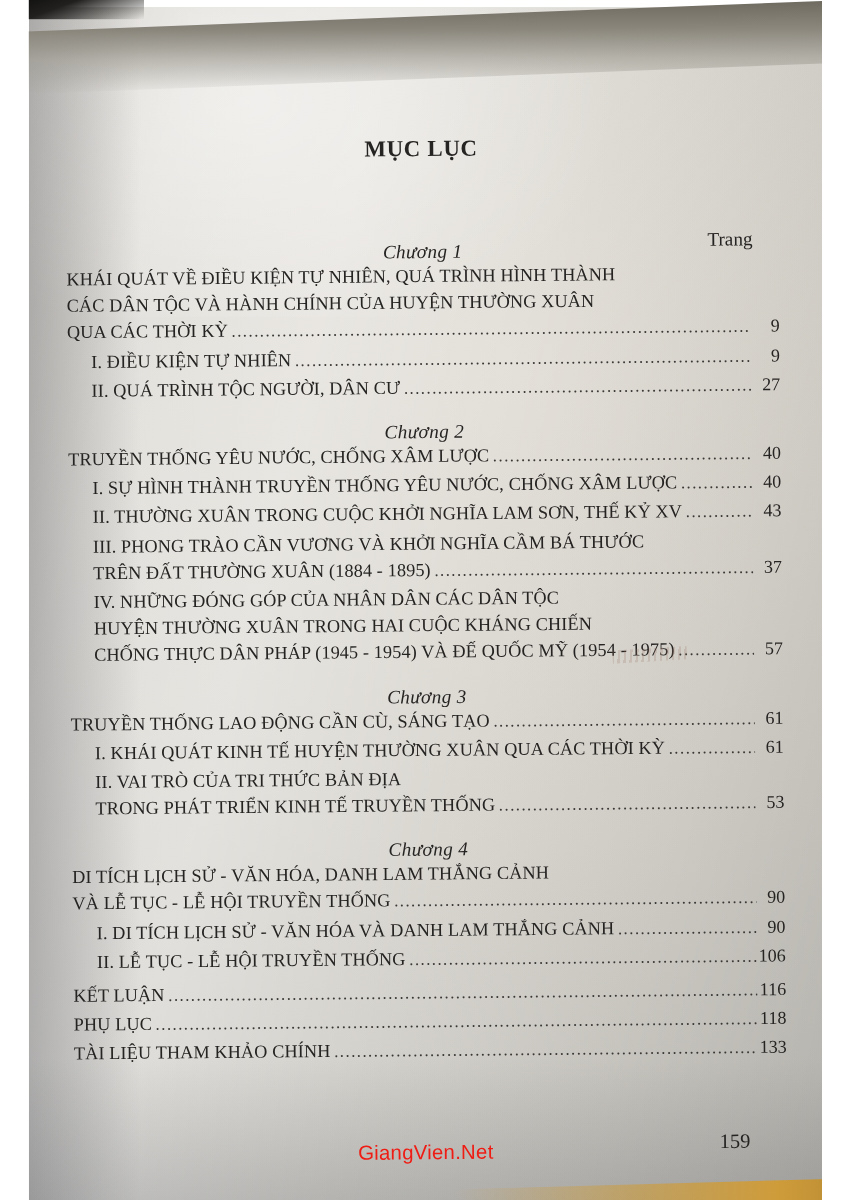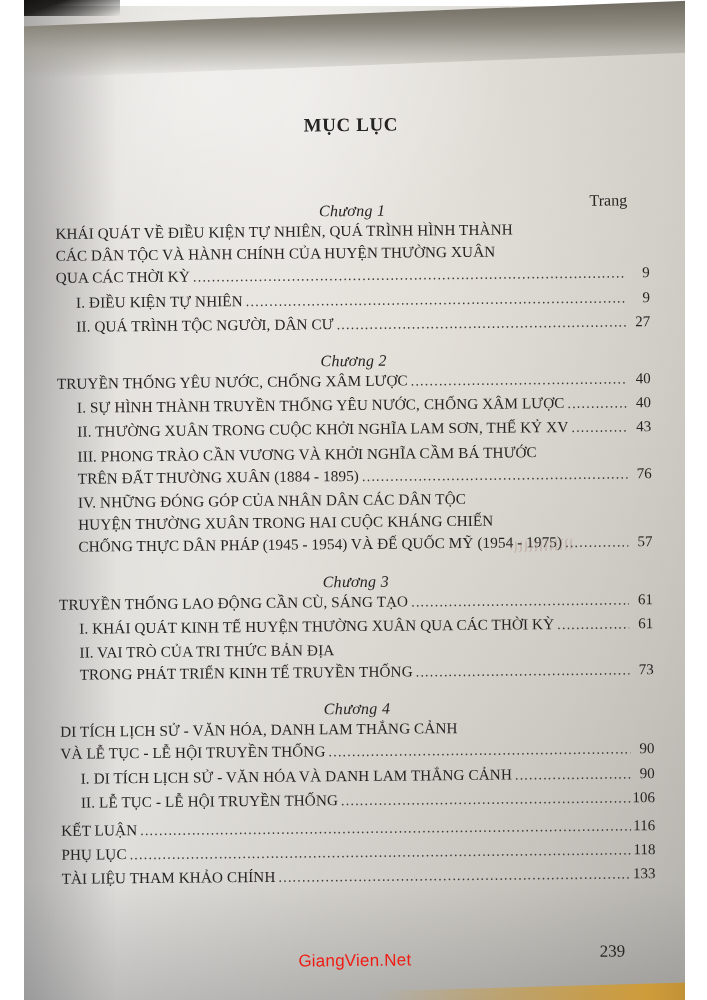--- a/index.html
+++ b/index.html
@@ -272,21 +272,21 @@
             <span class="t">II. THƯỜNG XUÂN TRONG CUỘC KHỞI NGHĨA LAM SƠN, THẾ KỶ XV</span>
             <span class="dots"></span>
             <span class="pg">43</span>
           </div>
           <div class="row ink indent plain">
             <span class="t">III. PHONG TRÀO CẦN VƯƠNG VÀ KHỞI NGHĨA CẦM BÁ THƯỚC</span>
           </div>
           <div class="row ink indent">
             <span class="t">TRÊN ĐẤT THƯỜNG XUÂN (1884 - 1895)</span>
             <span class="dots"></span>
-            <span class="pg">76</span>
+            <span class="pg">37</span>
           </div>
           <div class="row ink indent plain">
             <span class="t">IV. NHỮNG ĐÓNG GÓP CỦA NHÂN DÂN CÁC DÂN TỘC</span>
           </div>
           <div class="row ink indent plain">
             <span class="t">HUYỆN THƯỜNG XUÂN TRONG HAI CUỘC KHÁNG CHIẾN</span>
           </div>
           <div class="row ink indent">
             <span class="t">CHỐNG THỰC DÂN PHÁP (1945 - 1954) VÀ ĐẾ QUỐC MỸ (1954 - 1975)</span>
             <span class="dots"></span>
@@ -303,21 +303,21 @@
             <span class="t">I. KHÁI QUÁT KINH TẾ HUYỆN THƯỜNG XUÂN QUA CÁC THỜI KỲ</span>
             <span class="dots"></span>
             <span class="pg">61</span>
           </div>
           <div class="row ink indent plain">
             <span class="t">II. VAI TRÒ CỦA TRI THỨC BẢN ĐỊA</span>
           </div>
           <div class="row ink indent">
             <span class="t">TRONG PHÁT TRIỂN KINH TẾ TRUYỀN THỐNG</span>
             <span class="dots"></span>
-            <span class="pg">73</span>
+            <span class="pg">53</span>
           </div>
           <div class="blockgap"></div>
           <div class="chapter-label ink">Chương 4</div>
           <div class="row ink plain">
             <span class="t">DI TÍCH LỊCH SỬ - VĂN HÓA, DANH LAM THẮNG CẢNH</span>
           </div>
           <div class="row ink">
             <span class="t">VÀ LỄ TỤC - LỄ HỘI TRUYỀN THỐNG</span>
             <span class="dots"></span>
             <span class="pg">90</span>
@@ -347,21 +347,21 @@
             <span class="t">TÀI LIỆU THAM KHẢO CHÍNH</span>
             <span class="dots"></span>
             <span class="pg">133</span>
           </div>
         </div>
 
       <div class="smudge"></div>
 
       <div class="watermark" style="color: rgb(239, 28, 20);">GiangVien.Net</div>
 
-      <div class="folio ink">239</div>
+      <div class="folio ink">159</div>
     </div>
   </div>
 
   <div class="top-shadow"></div>
   <div class="top-corner"></div>
   <div class="bottom-gold"></div>
   <div class="edge-left"></div>
   <div class="edge-right"></div>
 </div>
 

